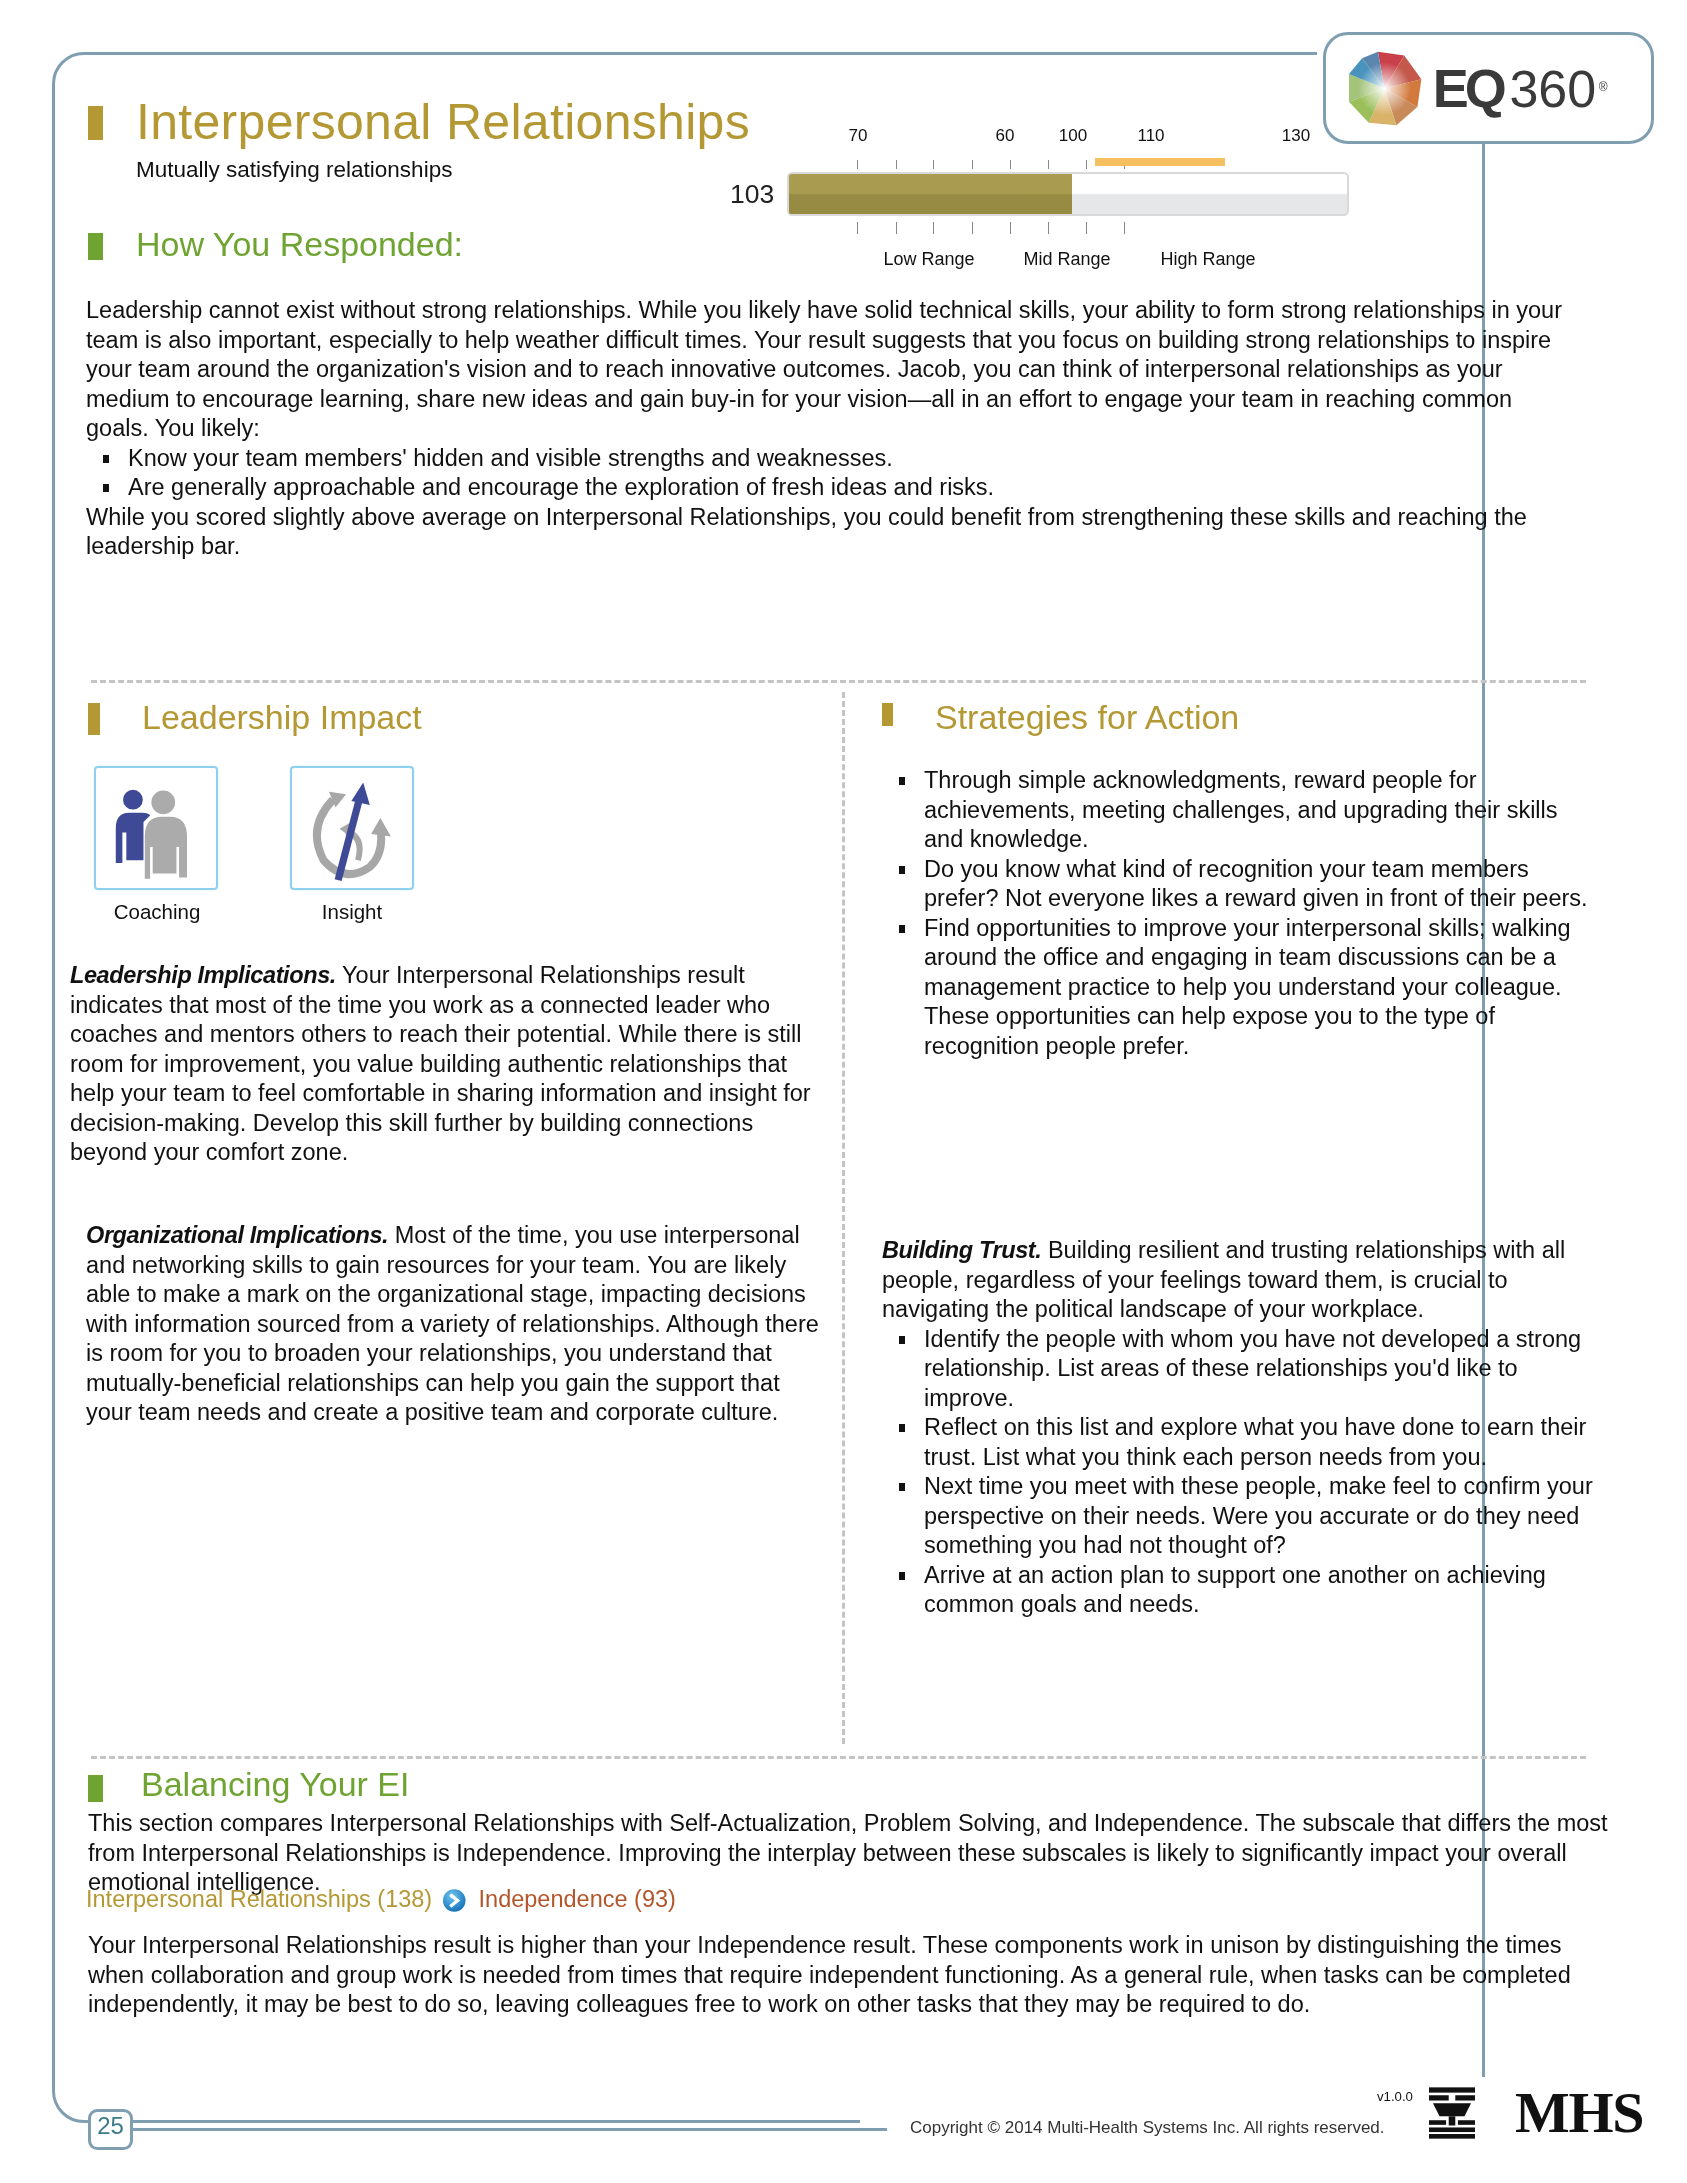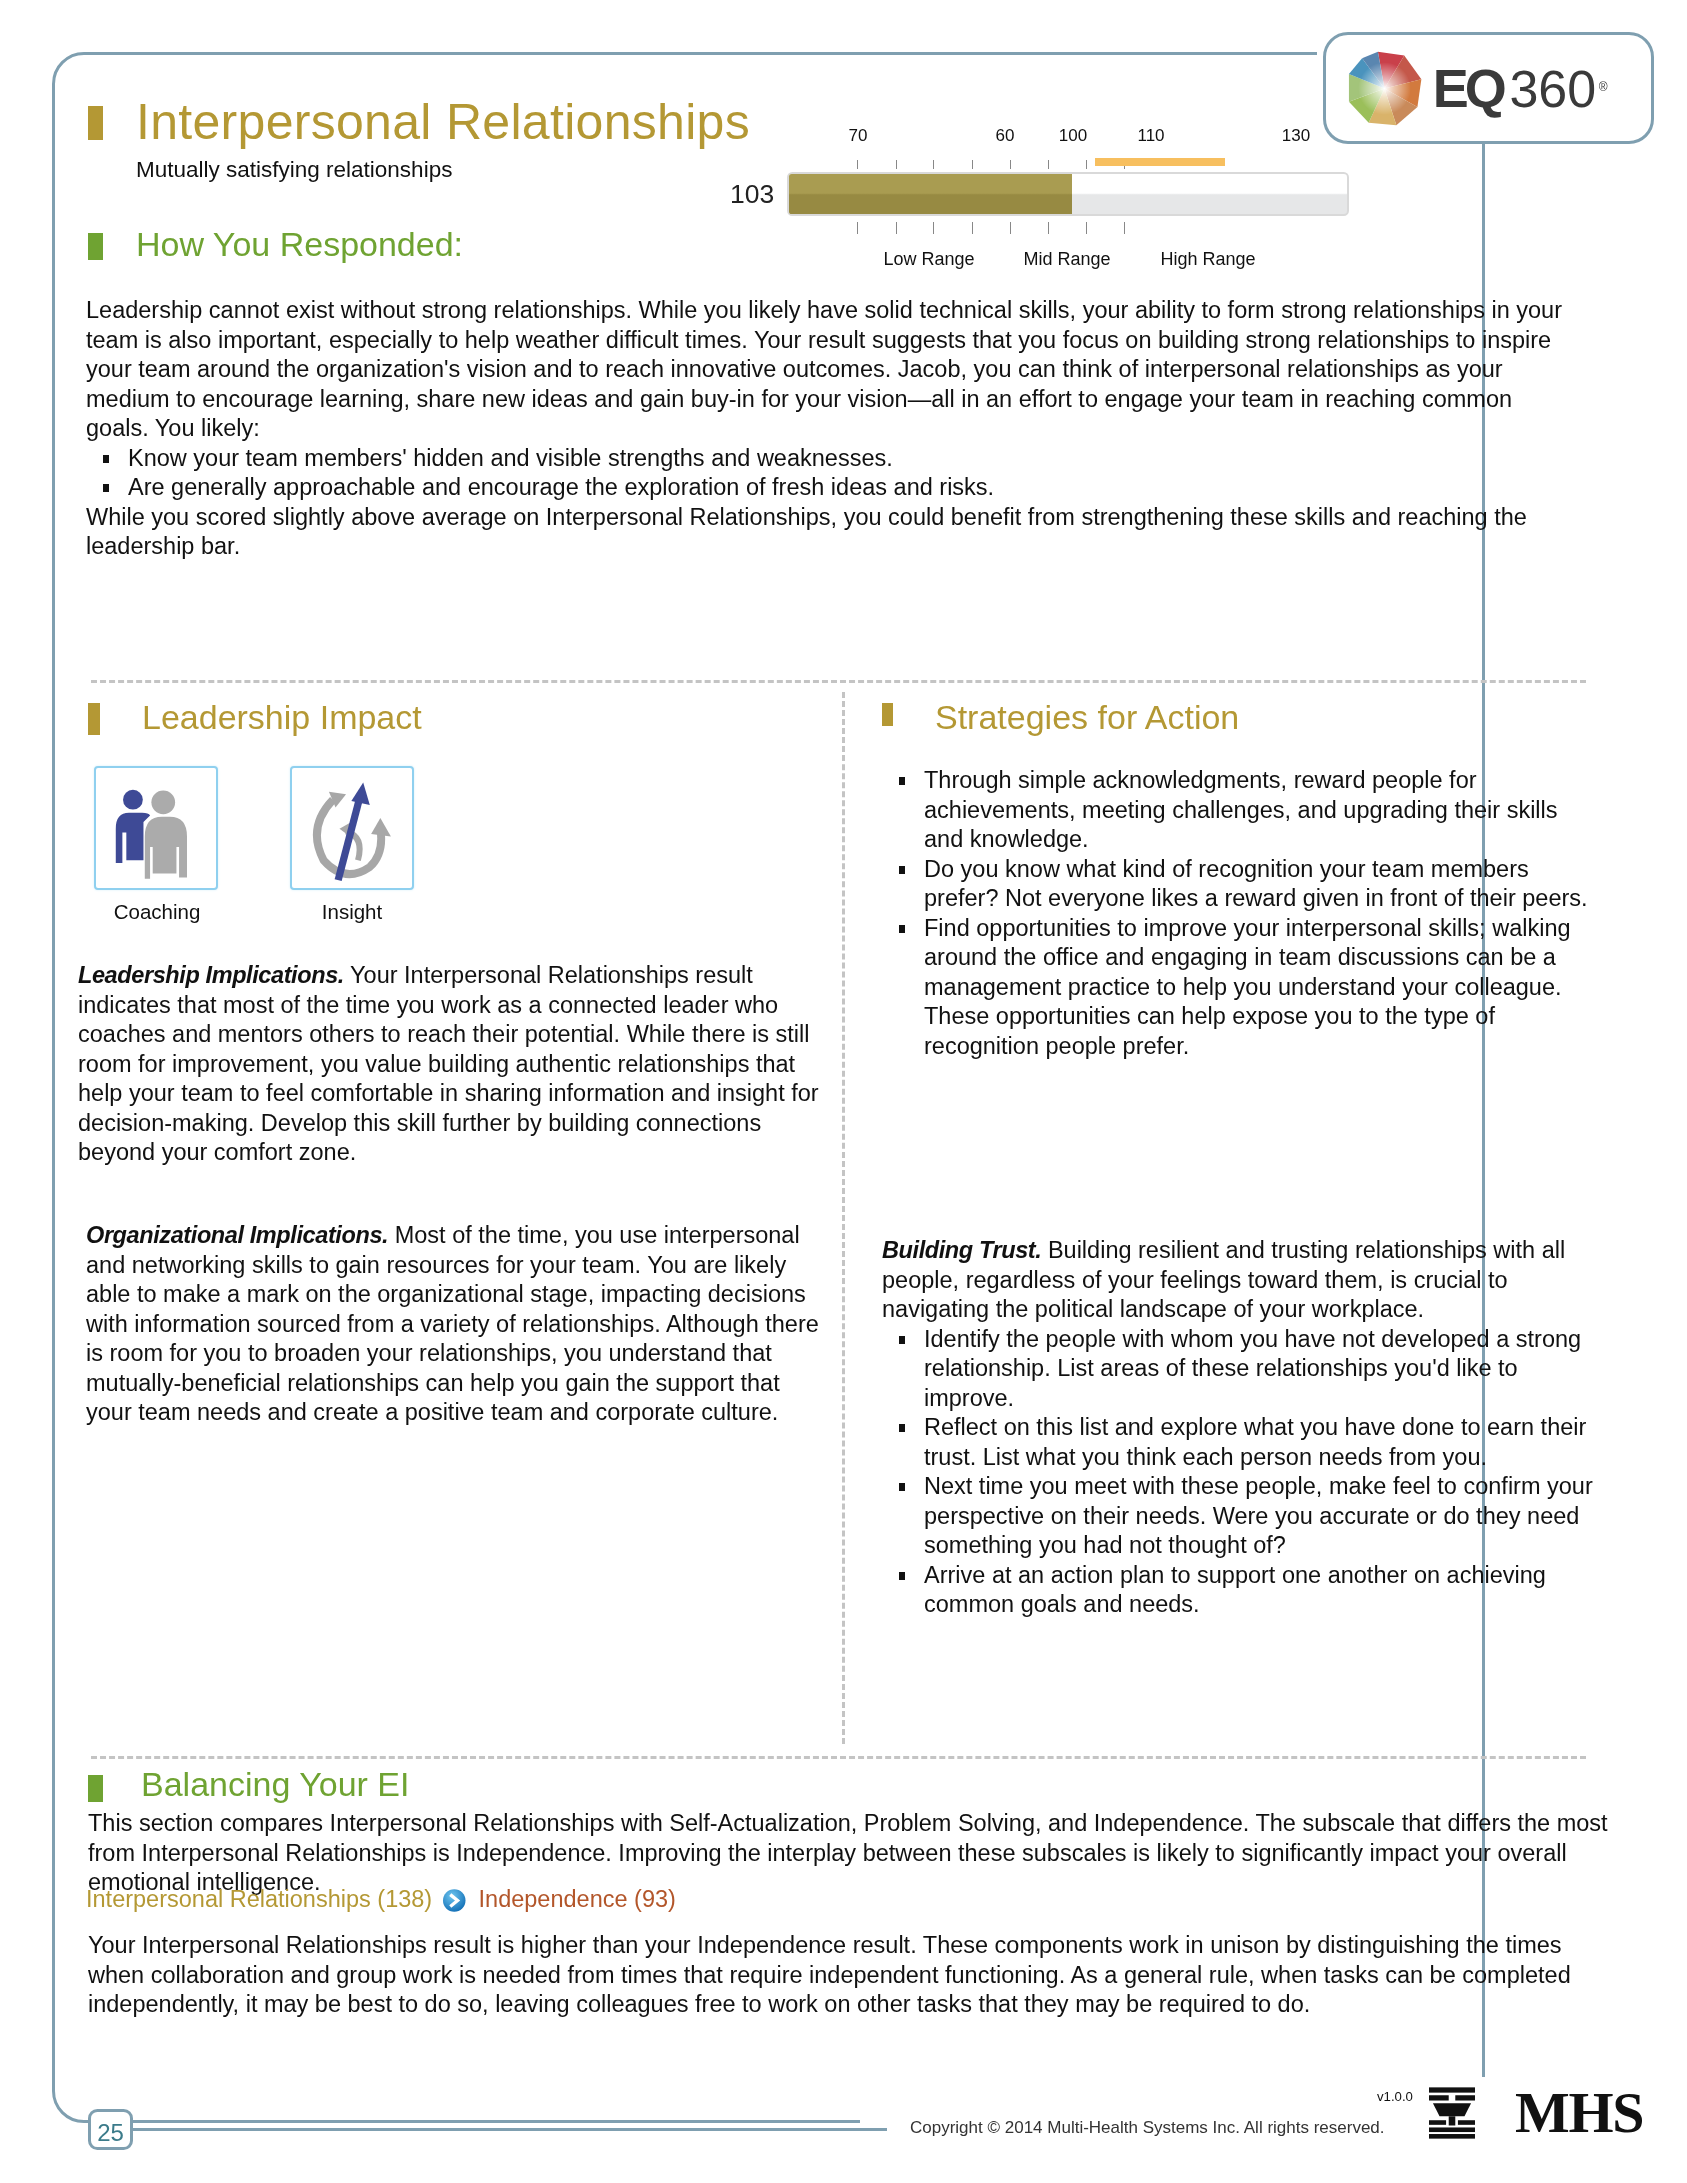--- a/index.html
+++ b/index.html
@@ -64,21 +64,21 @@
 
   
   .balance { position:absolute; left:86px; top:1886px; font-size:23.5px; display:flex; align-items:center; }
   .bal-a { color:#b49834; }
   .bal-b { color:#b3562a; }
   .bal-arrow { width:26.5px; height:26.5px; margin:0 10.6px 0 9.3px; }
 
   
   .page-num { position:absolute; left:88px; top:2109px; width:45px; height:41px; border:3.3px solid #7f9fb0;
               border-radius:9.3px; background:#fff; box-sizing:border-box; color:#3b7b8a;
-              font-size:24px; display:flex; align-items:flex-end; justify-content:center; }
+              font-size:24px; display:flex; align-items:flex-start; justify-content:center; }
   .copyright { position:absolute; left:910px; top:2118px; font-size:17px; color:#333; }
   .version { position:absolute; left:1377px; top:2089px; font-size:13.2px; color:#111; }
   .mhs { position:absolute; left:1429px; top:2084px; display:flex; align-items:center; }
   .mhs-text { font-family:"Liberation Serif", serif; font-weight:bold; font-size:58px; color:#111; letter-spacing:-1.3px; line-height:1;margin-left:40px; }
 </style>
 </head>
 <body>
 
 <div class="frame"></div>
 <div class="frame-mask-top"></div>
@@ -191,21 +191,21 @@
     <polygon points="56,36 82,40 66,60" fill="#a7a7a7"></polygon>
     <polygon points="134,76 150,104 120,100" fill="#a7a7a7"></polygon>
     <path d="M82 96 Q110 104 100 140" fill="none" stroke="#a7a7a7" stroke-width="9"></path>
     <polygon points="72,92 90,82 88,104" fill="#a7a7a7"></polygon>
     <line x1="70" y1="170" x2="104" y2="40" stroke="#3e4a96" stroke-width="11"></line>
     <polygon points="108,22 118,56 90,50" fill="#3e4a96"></polygon>
   </svg>
 </div>
 <span class="icon-label" style="left:352px;top:900px;">Insight</span>
 
-<div class="para" style="left:78px;top:961px;width:744px;">
+<div class="para" style="left:70px;top:961px;width:744px;">
   <p><span class="em">Leadership Implications.</span><span> Your Interpersonal Relationships result indicates that most of the time you work as a connected leader who coaches and mentors others to reach their potential. While there is still room for improvement, you value building authentic relationships that help your team to feel comfortable in sharing information and insight for decision-making. Develop this skill further by building connections beyond your comfort zone.</span></p>
 </div>
 
 <div class="para" style="left:86px;top:1221px;width:744px;">
   <p><span class="em">Organizational Implications.</span><span> Most of the time, you use interpersonal and networking skills to gain resources for your team. You are likely able to make a mark on the organizational stage, impacting decisions with information sourced from a variety of relationships. Although there is room for you to broaden your relationships, you understand that mutually-beneficial relationships can help you gain the support that your team needs and create a positive team and corporate culture.</span></p>
 </div>
 
 <div class="sq gold" style="left:882px;top:703px;height:22.5px;width:10.6px;"></div>
 <div class="h2" style="left:935px;top:698px;color:#b49834;">Strategies for Action</div>
 

